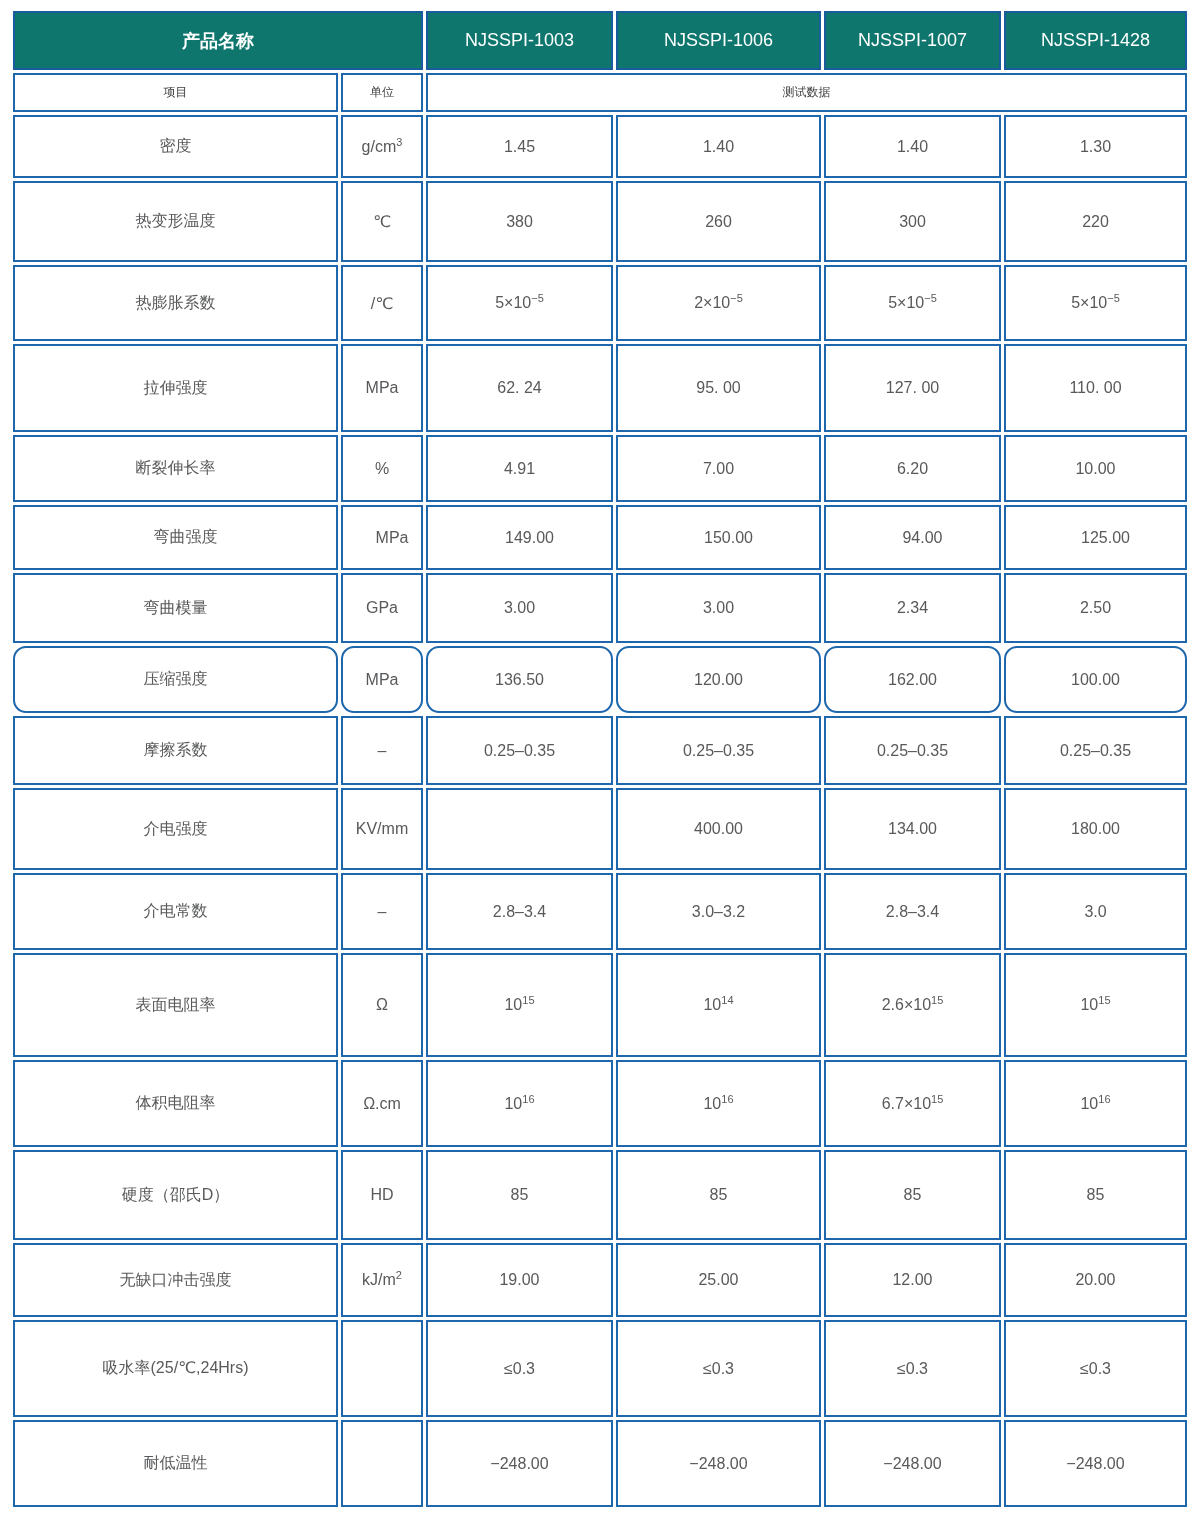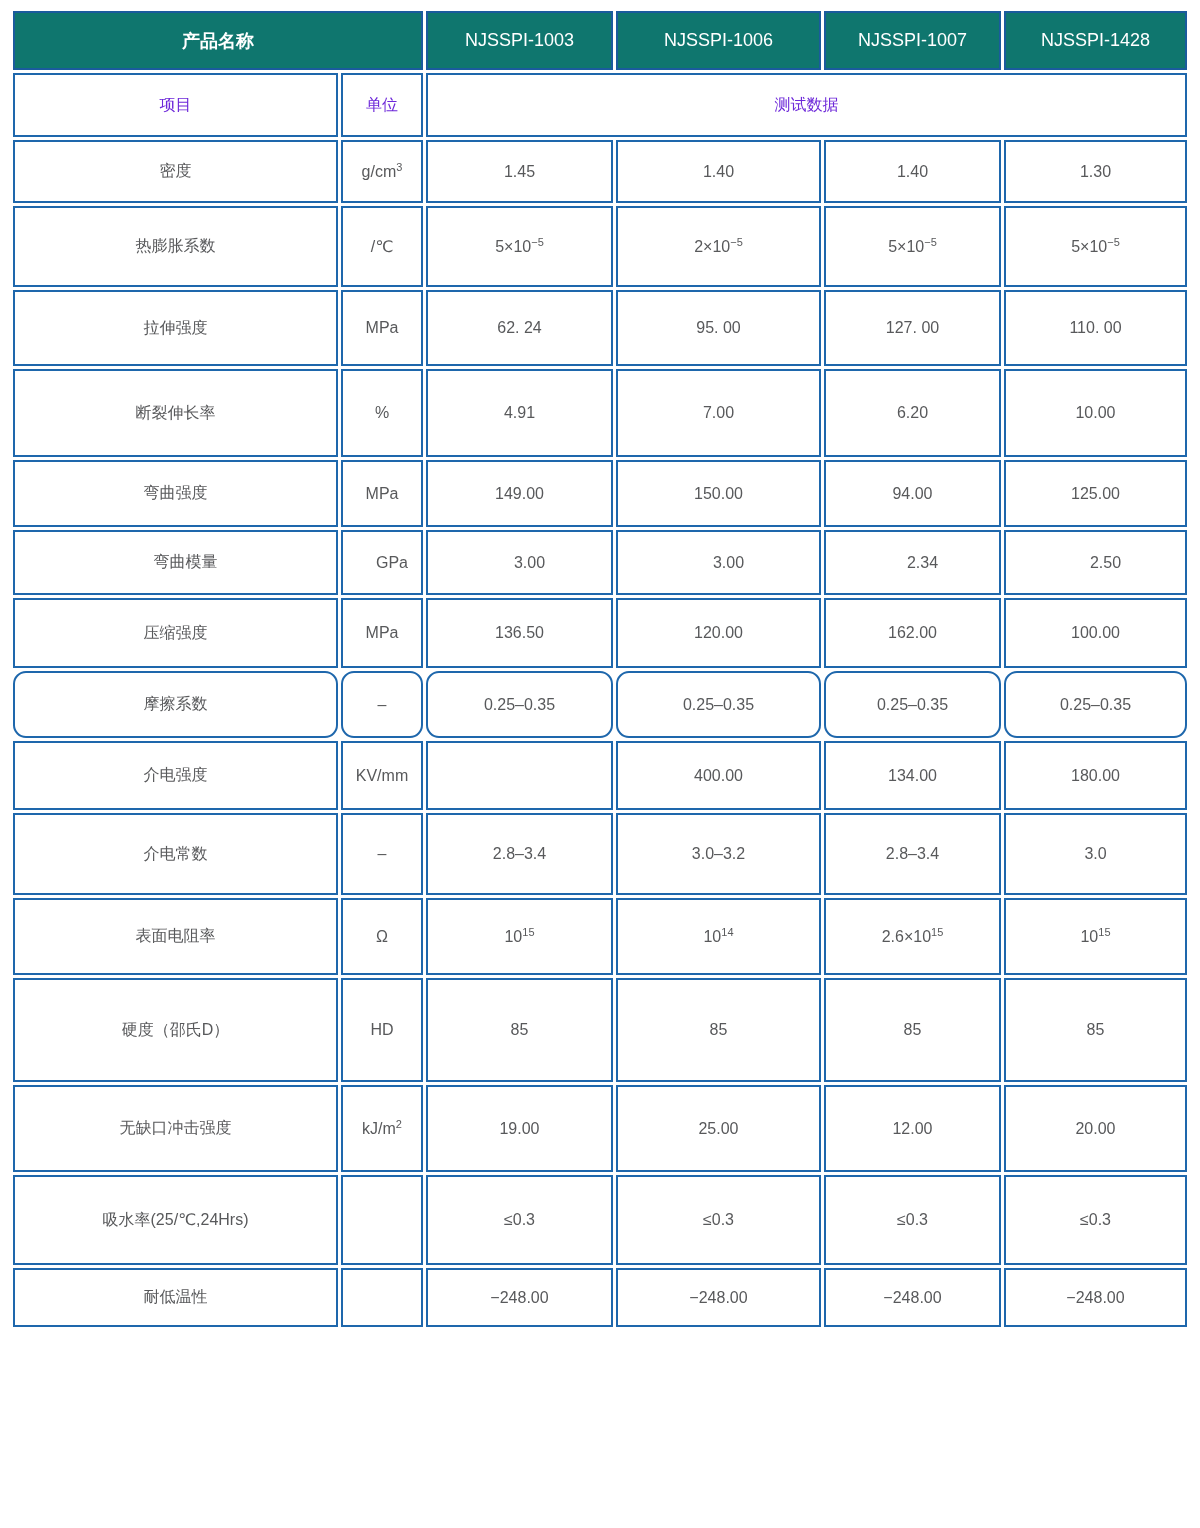--- a/index.html
+++ b/index.html
@@ -35,23 +35,23 @@
     background: #0f766e;
     border-color: #1a5b9d;
     color: #ffffff;
     font-size: 18px;
     height: 59px;
   }
   tr.head th.pname {
     font-weight: bold;
   }
   tr.sub th {
-    height: 64px;
-    color: #6d28d9;
-    font-size: 16px;
+    height: 39px;
+    color: #404040;
+    font-size: 12px;
   }
   td sup, th sup {
     font-size: 11px;
     line-height: 0;
   }
   td.item { font-size: 16px; }
   
   tbody tr:nth-child(1) td  { height: 63px; }
   tbody tr:nth-child(2) td  { height: 81px; }
   tbody tr:nth-child(3) td  { height: 76px; text-align: center; }
@@ -59,21 +59,21 @@
   tbody tr:nth-child(5) td  { height: 67px; }
   tbody tr:nth-child(6) td  { height: 65px; padding-left: 24px; }
   tbody tr:nth-child(7) td  { height: 70px; }
   tbody tr:nth-child(8) td  { height: 67px; border-radius: 13px; }
   tbody tr:nth-child(9) td  { height: 69px; }
   tbody tr:nth-child(10) td { height: 82px; }
   tbody tr:nth-child(11) td { height: 77px; }
   tbody tr:nth-child(12) td { height: 104px; margin-left: 8px; }
   tbody tr:nth-child(13) td { height: 87px; }
   tbody tr:nth-child(14) td { height: 90px; }
-  tbody tr:nth-child(15) td { height: 59px; }
+  tbody tr:nth-child(15) td { height: 74px; }
   tbody tr:nth-child(16) td { height: 97px; }
   tbody tr:nth-child(17) td { height: 87px; }
 </style>
 </head>
 <body>
 
 <div class="wrap">
   <table class="spec">
     <colgroup>
       <col style="width:325px">
@@ -100,20 +100,28 @@
     <tbody id="spec-body">
     <tr>
           <td class="item">密度</td>
           <td>g/cm<sup>3</sup></td>
           <td>1.45</td>
           <td>1.40</td>
           <td>1.40</td>
           <td>1.30</td>
         </tr>
         <tr>
+          <td class="item">热变形温度</td>
+          <td>℃</td>
+          <td>380</td>
+          <td>260</td>
+          <td>300</td>
+          <td>220</td>
+        </tr>
+        <tr>
           <td class="item">热膨胀系数</td>
           <td>/℃</td>
           <td>5×10<sup>−5</sup></td>
           <td>2×10<sup>−5</sup></td>
           <td>5×10<sup>−5</sup></td>
           <td>5×10<sup>−5</sup></td>
         </tr>
         <tr>
           <td class="item">拉伸强度</td>
           <td>MPa</td>
@@ -180,20 +188,28 @@
         </tr>
         <tr>
           <td class="item">表面电阻率</td>
           <td>Ω</td>
           <td>10<sup>15</sup></td>
           <td>10<sup>14</sup></td>
           <td>2.6×10<sup>15</sup></td>
           <td>10<sup>15</sup></td>
         </tr>
         <tr>
+          <td class="item">体积电阻率</td>
+          <td>Ω.cm</td>
+          <td>10<sup>16</sup></td>
+          <td>10<sup>16</sup></td>
+          <td>6.7×10<sup>15</sup></td>
+          <td>10<sup>16</sup></td>
+        </tr>
+        <tr>
           <td class="item">硬度（邵氏D）</td>
           <td>HD</td>
           <td>85</td>
           <td>85</td>
           <td>85</td>
           <td>85</td>
         </tr>
         <tr>
           <td class="item">无缺口冲击强度</td>
           <td>kJ/m<sup>2</sup></td>

